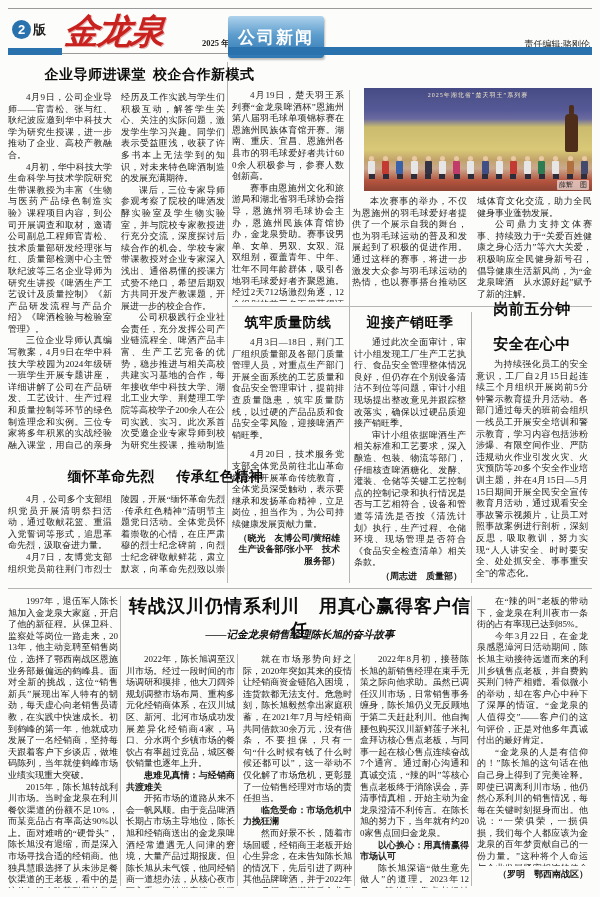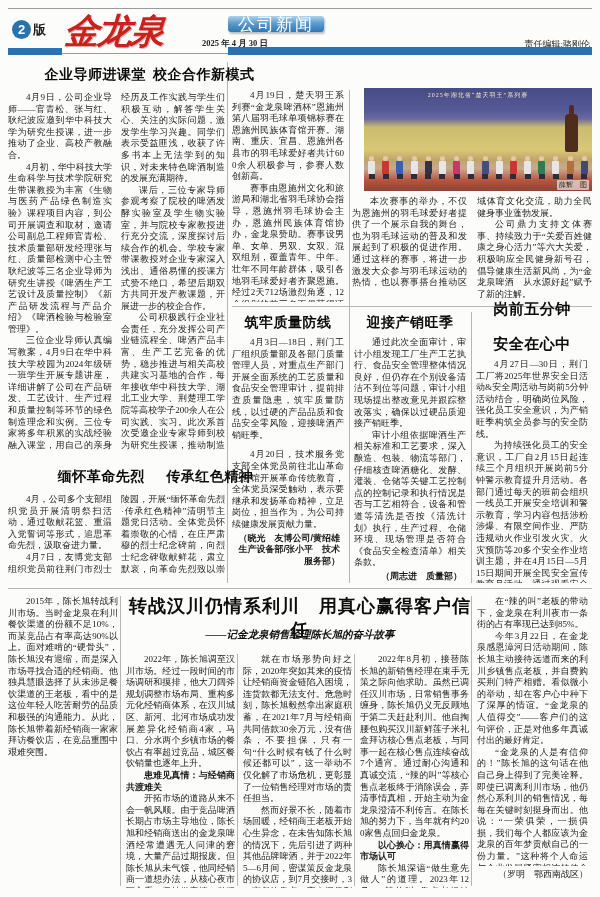--- a/index.html
+++ b/index.html
@@ -10,24 +10,24 @@
   .top-rule{position:absolute;left:8px;top:8px;width:584px;height:1px;background:#9a9a9a;}
   .badge{position:absolute;left:12px;top:20px;display:flex;align-items:center;gap:2px;}
   .badge-circle{width:19px;height:19px;border-radius:50%;background:var(--accent,#2a72ae);color:#fff;
         font-family:"Liberation Sans",sans-serif;font-weight:bold;font-size:13px;display:flex;
         align-items:center;justify-content:center;}
   .badge-label{font-size:13px;font-weight:bold;font-family:"Liberation Sans",sans-serif;}
   .masthead{position:absolute;left:64px;top:8px;font-size:35px;font-weight:bold;font-style:italic;
         color:var(--masthead,#c9211e);letter-spacing:-2px;font-family:"DejaVu Serif",serif;
         transform:skewX(-4deg);text-shadow:1px 1px 0 rgba(180,30,30,.35);}
   .date{position:absolute;left:154px;top:38px;font-size:8.5px;font-weight:bold;color:#222;white-space:nowrap;padding-left:48px;}
-  .section-banner{position:absolute;left:228px;top:16px;width:96px;height:16px;border-radius:3px;
+  .section-banner{position:absolute;left:228px;top:16px;width:96px;height:42px;border-radius:3px;
         background:linear-gradient(180deg,#aed2ec 0%,#5d9dcd 45%,#2f77b3 100%);
         box-shadow:1px 2px 2px rgba(0,0,0,.25);display:flex;align-items:center;justify-content:center;
-        color:#fff;font-family:"Liberation Sans",sans-serif;font-weight:normal;font-size:17px;letter-spacing:2px;}
+        color:#fff;font-family:"Liberation Sans",sans-serif;font-weight:bold;font-size:17px;letter-spacing:2px;}
   .editor{position:absolute;right:10px;top:38px;font-size:9px;color:#222;}
   .rule-blue-left{position:absolute;left:8px;top:48px;width:54px;height:7px;background:var(--accent,#2a72ae);}
   .rule-gray{position:absolute;left:62px;top:53px;width:166px;height:1px;background:#999;}
   .rule-blue-main{position:absolute;left:228px;top:47px;width:364px;height:8px;background:var(--accent,#2a72ae);}
   
   .vrule{position:absolute;width:1px;background:#b5b5b5;}
   .hrule{position:absolute;height:1px;background:#b5b5b5;}
   
   .h-split{position:absolute;display:flex;font-family:"Liberation Sans",sans-serif;margin-left:33px;}
   .h-split span{flex:1;text-align:center;font-weight:bold;font-size:14px;letter-spacing:.5px;color:#0d0d0d;}
@@ -40,21 +40,21 @@
   .twocol{column-count:2;column-gap:9px;}
   .seg{margin:0;}
   .seg-p{text-indent:2em;}
   .seg-sub{font-family:"Liberation Sans",sans-serif;font-weight:bold;text-indent:2em;}
   .seg-sig{text-align:right;font-weight:bold;font-family:"Liberation Sans",sans-serif;padding-right:4px;margin-top:2px;}
   
   .feature-headline{left:128px;top:594px;width:344px;font-size:18px;letter-spacing:1px;}
   .feature-subtitle{position:absolute;left:128px;top:628px;width:344px;text-align:center;font-size:10.5px;
         font-weight:bold;font-style:italic;color:#111;}
   .feature-sig{position:absolute;left:476px;top:868px;width:112px;text-align:right;font-size:9px;
-        font-weight:normal;font-family:"Liberation Sans",sans-serif;}
+        font-weight:bold;font-family:"Liberation Sans",sans-serif;}
   
   .photo{position:absolute;left:364px;top:88px;width:228px;height:103px;overflow:hidden;
         background:linear-gradient(180deg,#474b85 0%,#565a96 22%,#6a6aa0 30%,#cabb6e 38%,#d9c877 60%,
         #c2a36a 70%,#caa98e 78%,#b4543e 90%,#8e4434 100%);}
   .photo-top{position:absolute;top:3px;left:0;right:0;text-align:center;font-size:6px;color:#f3e9c8;
         white-space:nowrap;overflow:hidden;letter-spacing:1px;}
   .photo-banner{position:absolute;top:34px;left:14px;right:34px;height:26px;
         background:linear-gradient(180deg,#eadd92,#d9c468);border-radius:1px;text-align:center;}
   .photo-banner-title{font-size:8px;font-weight:bold;color:#b02a20;line-height:12px;white-space:nowrap;overflow:hidden;}
   .photo-banner-sub{font-size:5px;color:#a33;white-space:nowrap;overflow:hidden;}
@@ -223,47 +223,48 @@
         <div class="seg seg-p">通过此次全面审计，审计小组发现工厂生产工艺执行、食品安全管理整体情况良好，但仍存在个别设备清洁不到位等问题，审计小组现场提出整改意见并跟踪整改落实，确保以过硬品质迎接产销旺季。</div>
         <div class="seg seg-p">审计小组依据啤酒生产相关标准和工艺要求，深入酿造、包装、物流等部门，仔细核查啤酒糖化、发酵、灌装、仓储等关键工艺控制点的控制记录和执行情况是否与工艺相符合，设备和管道等清洗是否按《清洗计划》执行，生产过程、仓储环境、现场管理是否符合《食品安全检查清单》相关条款。</div>
         <div class="seg seg-sig">（周志进　质量部）</div>
       </div>
   </div>
 
   <div style="position:absolute;left:476px;top:298px;width:112px;height:285px;overflow:hidden;">
     <div class="h-col" style="margin-bottom:16px;font-size:15px;">岗前五分钟</div>
     <div class="h-col" style="font-size:15px;">安全在心中</div>
     <div class="col" style="position:static;height:auto;">
-        <div class="seg seg-p">4月27日—30日，荆门工厂将2025年世界安全日活动&amp;安全周活动与岗前5分钟活动结合，明确岗位风险，强化员工安全意识，为产销旺季构筑全员参与的安全防线。</div>
         <div class="seg seg-p">为持续强化员工的安全意识，工厂自2月15日起连续三个月组织开展岗前5分钟警示教育提升月活动。各部门通过每天的班前会组织一线员工开展安全培训和警示教育，学习内容包括涉粉涉爆、有限空间作业、严防违规动火作业引发火灾、火灾预防等20多个安全作业培训主题，并在4月15日—5月15日期间开展全民安全宣传教育月活动，通过观看安全事故警示视频片，让员工对照事故案例进行剖析，深刻反思，吸取教训，努力实现“人人讲安全、时时要安全、处处抓安全、事事重安全”的常态化。</div>
       </div>
   </div>
 
-  <div class="h-split" style="left:14px;top:468px;width:217px;">
+  <div class="h-split" style="left:24px;top:468px;width:217px;">
     <span>缅怀革命先烈</span>
     <span>传承红色精神</span>
   </div>
   <div class="col twocol" style="left:8px;top:494px;width:217px;height:89px;">
       <div class="seg seg-p">4月，公司多个支部组织党员开展清明祭扫活动，通过敬献花篮、重温入党誓词等形式，追思革命先烈，汲取奋进力量。</div>
       <div class="seg seg-p">4月7日，友博党支部组织党员前往荆门市烈士陵园，开展“缅怀革命先烈·传承红色精神”清明节主题党日活动。全体党员怀着崇敬的心情，在庄严肃穆的烈士纪念碑前，向烈士纪念碑敬献鲜花，肃立默哀，向革命先烈致以崇高敬意。全体党员重温入党誓词，表达不忘初心、牢记使命的坚定信念。</div>
     </div>
 
   <div class="h-big feature-headline">转战汉川仍情系利川　用真心赢得客户信任</div>
   <div class="feature-subtitle">——记金龙泉销售经理陈长旭的奋斗故事</div>
 
   <div class="col" style="left:8px;top:596px;width:110px;height:292px;">
+      <div class="seg seg-p">1997年，退伍军人陈长旭加入金龙泉大家庭，开启了他的新征程。从保卫科、监察处等岗位一路走来，2013年，他主动竞聘至销售岗位，选择了鄂西南战区恩施业务部最偏远的鹤峰县。面对全新的挑战，这位“销售新兵”展现出军人特有的韧劲，每天虚心向老销售员请教，在实践中快速成长。初到鹤峰的第一年，他就成功发展了一名经销商，坚持每天跟着客户下乡谈店，做堆码陈列，当年就使鹤峰市场业绩实现重大突破。</div>
       <div class="seg seg-p">2015年，陈长旭转战利川市场。当时金龙泉在利川餐饮渠道的份额不足10%，而某竞品占有率高达90%以上。面对难啃的“硬骨头”，陈长旭没有退缩，而是深入市场寻找合适的经销商。他独具慧眼选择了从未涉足餐饮渠道的王老板，看中的是这位年轻人吃苦耐劳的品质和极强的沟通能力。从此，陈长旭带着新经销商一家家拜访餐饮店，在竞品重围中艰难突围。</div>
     </div>
   <div class="col" style="left:126px;top:654px;width:109px;height:234px;">
       <div class="seg seg-p">2022年，陈长旭调至汉川市场。经过一段时间的市场调研和摸排，他大刀阔斧规划调整市场布局、重构多元化经销商体系，在汉川城区、新河、北河市场成功发展差异化经销商4家，马口、分水两个乡镇市场的餐饮占有率超过竞品，城区餐饮销量也逐年上升。</div>
       <div class="seg seg-sub">患难见真情：与经销商共渡难关</div>
       <div class="seg seg-p">开拓市场的道路从来不会一帆风顺。由于竞品啤酒长期占市场主导地位，陈长旭和经销商送出的金龙泉啤酒经常遭遇无人问津的窘境，大量产品过期报废。但陈长旭从未气馁，他同经销商一道想办法，从核心夜市区入手，坚持做客情、做服务，一条街一条街地攻坚。功夫不负有心人，最终在核心夜市区，金龙泉的份额成功超越竞品啤酒。</div>
     </div>
   <div class="col" style="left:243px;top:654px;width:109px;height:234px;">
       <div class="seg seg-p">就在市场形势向好之际，2020年突如其来的疫情让经销商资金链陷入困境，连货款都无法支付。危急时刻，陈长旭毅然拿出家庭积蓄，在2021年7月与经销商共同借款30余万元，没有借条，不要担保，只有一句“什么时候有钱了什么时候还都可以”，这一举动不仅化解了市场危机，更彰显了一位销售经理对市场的责任担当。</div>
+      <div class="seg seg-sub">临危受命：市场危机中力挽狂澜</div>
       <div class="seg seg-p">然而好景不长，随着市场回暖，经销商王老板开始心生异念，在未告知陈长旭的情况下，先后引进了两种其他品牌啤酒，并于2022年5—6月间，密谋策反金龙泉的协议店，到7月交接时，380家餐饮售点一夜之间仅剩30余家，销量损失近10万箱，市场陷入空前危机。</div>
     </div>
   <div class="col" style="left:360px;top:654px;width:109px;height:234px;">
       <div class="seg seg-p">2022年8月初，接替陈长旭的新销售经理在束手无策之际向他求助。虽然已调任汉川市场，日常销售事务缠身，陈长旭仍义无反顾地于第二天赶赴利川。他自掏腰包购买汉川新鲜莲子米礼盒拜访核心售点老板，与同事一起在核心售点连续奋战7个通宵。通过耐心沟通和真诚交流，“辣的叫”等核心售点老板终于消除误会，弄清事情真相，开始主动为金龙泉澄清不利传言。在陈长旭的努力下，当年就有约200家售点回归金龙泉。</div>
       <div class="seg seg-sub">以心换心：用真情赢得市场认可</div>
       <div class="seg seg-p">陈长旭深谙“做生意先做人”的道理。2023年12月，“辣的叫”售点老板结婚，他闻讯后不远千里从汉川赶到利川参加婚礼，结束后又立即返回工作岗位。这份情谊让参加婚礼的众多售点老板深受感动，他们与金龙泉的关系从商业合作升华为人情往来。</div>
     </div>
   <div class="col" style="left:477px;top:596px;width:111px;height:270px;">
       <div class="seg seg-p">在“辣的叫”老板的带动下，金龙泉在利川夜市一条街的占有率现已达到85%。</div>
       <div class="seg seg-p">今年3月22日，在金龙泉感恩漳河日活动期间，陈长旭主动接待远道而来的利川乡镇售点老板，并自费购买荆门特产相赠。看似微小的举动，却在客户心中种下了深厚的情谊。“金龙泉的人值得交”——客户们的这句评价，正是对他多年真诚付出的最好肯定。</div>

